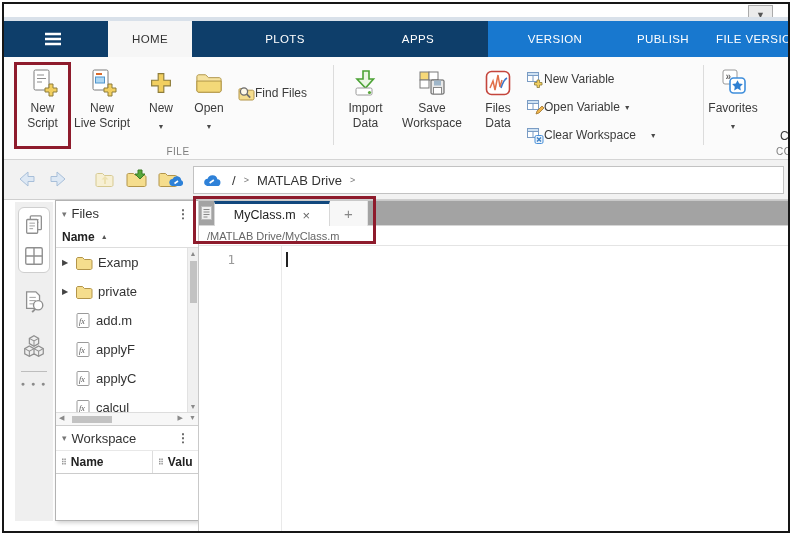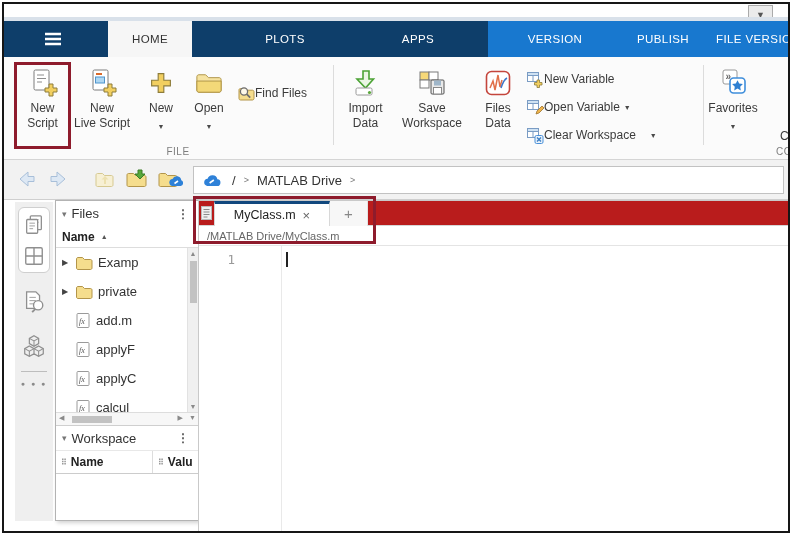--- a/index.html
+++ b/index.html
@@ -62,21 +62,21 @@
   .hscroll { height:13px; border-top:1px solid #ddd; background:#f7f7f7; position:relative; cursor:pointer; }
   .hscroll .arr { position:absolute; top:1px; font-size:7px; color:#8a8a8a; }
   .hscroll .thumb { position:absolute; left:16px; top:3px; width:40px; height:7px; background:#c2c2c2; }
   .wscols { height:24px; display:flex; align-items:center; font-size:12px; font-weight:bold; color:#222; border-bottom:1px solid #ccc; border-top:1px solid #e8e8e8; }
   .wscols .col { display:flex; align-items:center; gap:4px; padding:0 5px; height:100%; overflow:hidden; white-space:nowrap; cursor:pointer; }
   .wscols .c1 { width:97px; border-right:1px solid #ddd; }
   .wscols .grip { font-size:8px; color:#999; }
 
   
   .editor { position:absolute; left:194px; top:0; right:0; bottom:0; background:#fff; border-left:1px solid #c9c9c9; border-top:1px solid #c9c9c9; }
-  .tabstrip { position:relative; height:25px; background:#b91c1c; border-bottom:1px solid #d6d6d6; }
+  .tabstrip { position:relative; height:25px; background:#a3a3a3; border-bottom:1px solid #d6d6d6; }
   .tablist-ico { position:absolute; left:2px; top:5px; cursor:pointer; }
   .edittab { position:absolute; left:15px; top:0; height:25px; width:116px; background:#fff; border-left:1px solid #d8d8d8; border-right:1px solid #d8d8d8; border-top:3px solid #11487e; display:flex; align-items:center; justify-content:center; gap:7px; font-size:12.5px; color:#222; cursor:pointer; }
   .edittab .x { color:#666; font-size:13px; cursor:pointer; }
   .plustab { position:absolute; left:131px; top:0; height:25px; width:38px; background:#f7f7f7; border-right:1px solid #e3e3e3; display:flex; align-items:center; justify-content:center; font-size:15px; color:#888; cursor:pointer; }
   .pathbar { height:20px; border-bottom:1px solid #e4e4e4; display:flex; align-items:center; padding-left:8px; font-size:11px; color:#666; background:#fff; }
   .edbody { position:relative; height:calc(100% - 45px); }
   .gutterline { position:absolute; left:82px; top:0; bottom:0; width:1px; background:#e9e9e9; }
   .lineno { position:absolute; left:16px; top:6px; width:20px; text-align:right; font-family:"DejaVu Sans Mono",monospace; font-size:12.5px; color:#999; }
   .caret { position:absolute; left:87px; top:6px; width:2px; height:15px; background:#222; }
 

